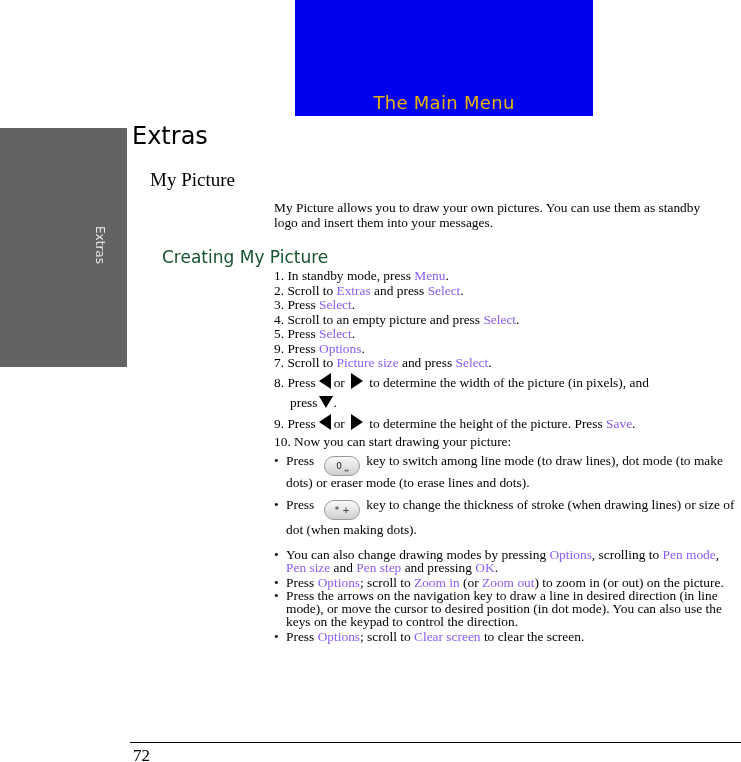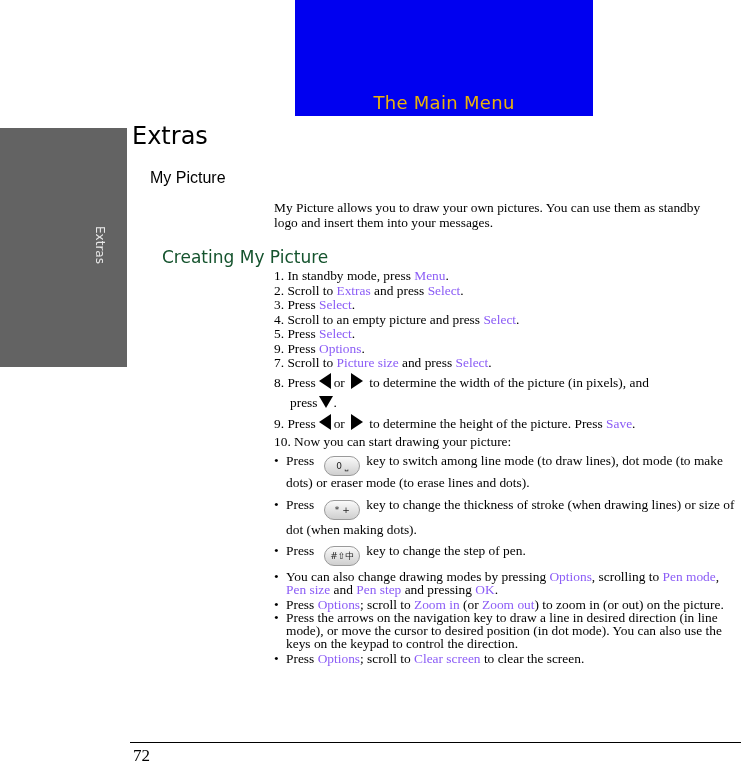--- a/index.html
+++ b/index.html
@@ -2,21 +2,21 @@
 <html><head>
 <meta charset="utf-8">
 <style>
   html, body { margin:0; padding:0; background:#ffffff; }
   body { width:741px; height:762px; position:relative; overflow:hidden; font-family:"Liberation Serif", serif; color:#000; }
   .banner { position:absolute; left:295px; top:0; width:298px; height:116px; background:#0000f0; }
   .banner-title { position:absolute; left:0; right:0; bottom:3px; text-align:center; color:#eab308; font-family:"DejaVu Sans", sans-serif; font-size:18px; letter-spacing:0.3px; }
   .side-tab { position:absolute; left:0; top:128px; width:127px; height:239px; background:#636363; }
   .side-tab-label { position:absolute; left:107px; top:226px; color:#e8e8e8; font-family:"DejaVu Sans", sans-serif; font-size:12px; transform:rotate(90deg); transform-origin:0 0; white-space:nowrap; }
   .h1 { position:absolute; left:132px; top:122px; font-family:"DejaVu Sans", sans-serif; font-size:24px; color:#000; }
-  .h2 { position:absolute; left:150px; top:169px; font-family:Liberation Sans, sans-serif; font-size:16px; color:#000; }
+  .h2 { position:absolute; left:150px; top:169px; font-family:Liberation Serif, serif; font-size:19px; color:#000; }
   .h3 { position:absolute; left:162px; top:247px; font-family:"DejaVu Sans", sans-serif; font-size:17px; color:#14532d; }
   .intro { position:absolute; left:274px; top:201px; width:450px; font-size:13.4px; line-height:14.5px; }
   .steps { position:absolute; left:274px; top:269px; width:464px; font-size:13.4px; }
   .line { line-height:14.5px; white-space:nowrap; }
   .kw { color:#8b5cf6; }
   .tall { line-height:18px; padding-top:2px; }
   .indent { padding-left:16px; }
   .bullet { position:relative; padding-left:12px; line-height:14.5px; white-space:normal; }
   .bullet::before { content:"•"; position:absolute; left:0; top:0; }
   .tri { display:inline-block; width:0; height:0; vertical-align:-2px; margin:0 3px; }
@@ -53,21 +53,20 @@
   <div class="line"><span>7. Scroll to </span><span class="kw">Picture size</span><span> and press </span><span class="kw">Select</span><span>.</span></div>
   <div class="line tall"><span>8. Press</span><span class="tri tri-left"></span><span>or</span><span class="tri tri-right"></span> <span>to determine the width of the picture (in pixels), and</span></div>
   <div class="line tall indent"><span>press</span><span class="tri tri-down"></span><span>.</span></div>
   <div class="line tall"><span>9. Press</span><span class="tri tri-left"></span><span>or</span><span class="tri tri-right"></span> <span>to determine the height of the picture. Press </span><span class="kw">Save</span><span>.</span></div>
   <div class="line" style="line-height:18px">10. Now you can start drawing your picture:</div>
 
   <div class="bullet" style="margin-top:3px"><span>Press</span><span class="key">0 ⎵</span><span>key to switch among line mode (to draw lines), dot mode (to make dots) or eraser mode (to erase lines and dots).</span></div>
   <div class="gap"></div>
   <div class="bullet" style="line-height:19px"><span>Press</span><span class="key">* +</span><span>key to change the thickness of stroke (when drawing lines) or size of dot (when making dots).</span></div>
   <div class="gap"></div>
-  <div class="bullet"><span>Press</span><span class="key">#⇧中</span><span>key to change the step of pen.</span></div>
   <div style="height:4px"></div>
   <div class="bullet" style="line-height:13px"><span>You can also change drawing modes by pressing </span><span class="kw">Options</span><span>, scrolling to </span><span class="kw">Pen mode</span><span>, </span><span class="kw">Pen size</span><span> and </span><span class="kw">Pen step</span><span> and pressing </span><span class="kw">OK</span><span>.</span></div>
   <div class="bullet" style="line-height:13px; margin-top:2px"><span>Press </span><span class="kw">Options</span><span>; scroll to </span><span class="kw">Zoom in</span><span> (or </span><span class="kw">Zoom out</span><span>) to zoom in (or out) on the picture.</span></div>
   <div class="bullet" style="line-height:13px"><span>Press the arrows on the navigation key to draw a line in desired direction (in line mode), or move the cursor to desired position (in dot mode). You can also use the keys on the keypad to control the direction.</span></div>
   <div class="bullet" style="line-height:13px; margin-top:2px"><span>Press </span><span class="kw">Options</span><span>; scroll to </span><span class="kw">Clear screen</span><span> to clear the screen.</span></div>
 </div>
 
 <div class="rule"></div>
 <div class="page-num">72</div>
 

